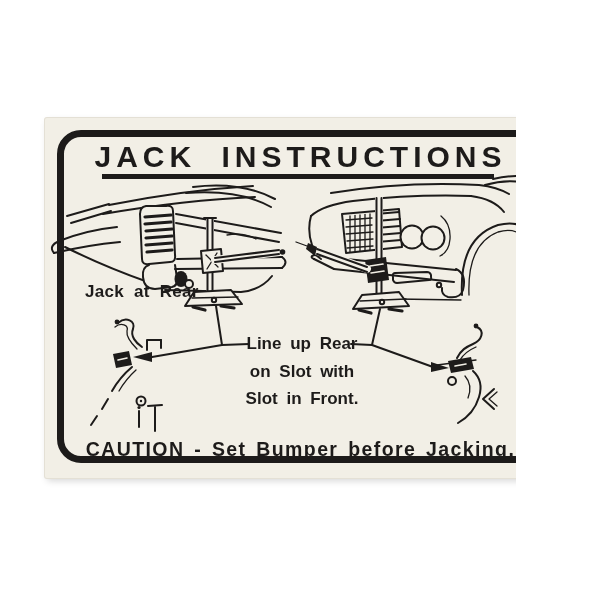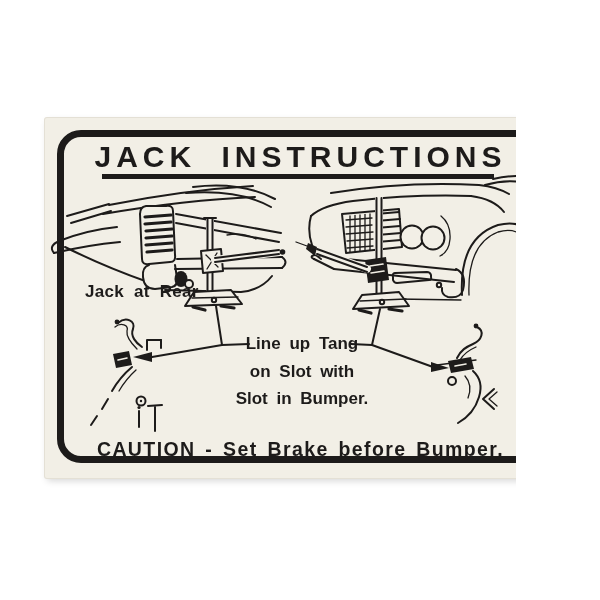--- a/index.html
+++ b/index.html
@@ -183,20 +183,20 @@
         <path class="thin" d="M452,274 L444,281 L452,288"></path>
       </g>
     </svg>
 
     <div class="txt title">JACK INSTRUCTIONS</div>
     <div class="rule"></div>
 
     <div class="txt lbl lbl-left">Jack at Rear</div>
 
     <div class="txt note">
-      <div>Line up Tang</div>
+      <div>Line up Rear</div>
       <div>on Slot with</div>
-      <div>Slot in Bumper.</div>
+      <div>Slot in Front.</div>
     </div>
 
-    <div class="txt caution">CAUTION - Set Brake before Bumper.</div>
+    <div class="txt caution">CAUTION - Set Bumper before Jacking.</div>
   </div>
 </div>
 
 </body></html>

